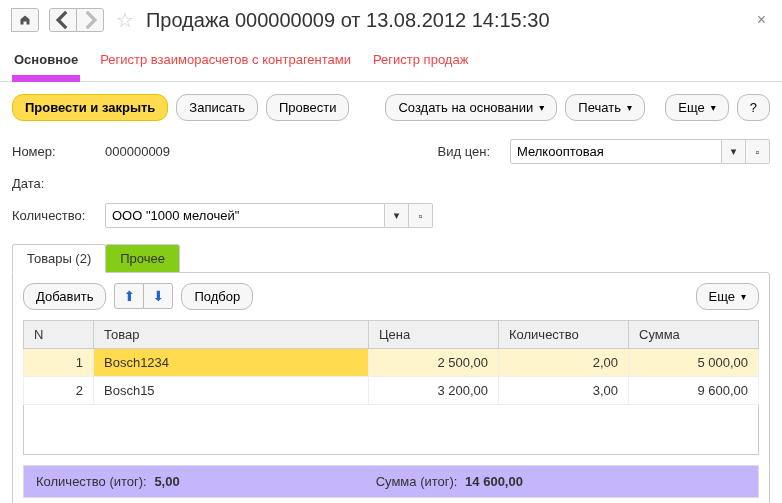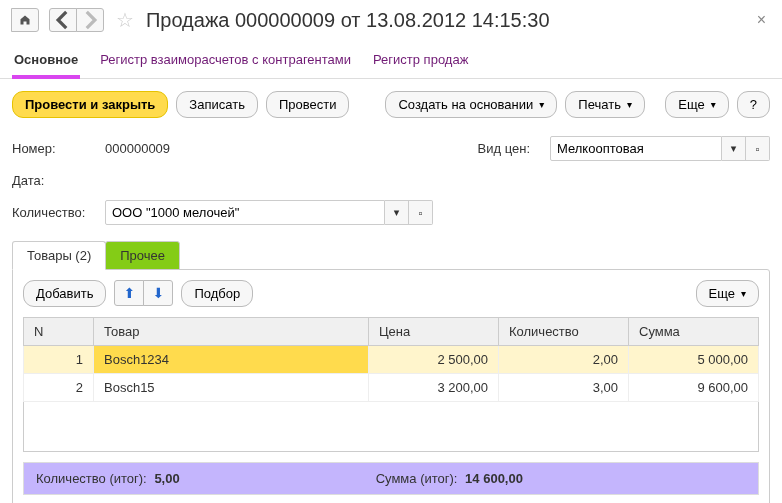--- a/index.html
+++ b/index.html
@@ -12,22 +12,22 @@
 .nav-btn svg { width: 12px; height: 12px; }
 .arrow-btns { display: flex; margin-left: 4px; }
 .arrow-btn { width: 28px; height: 24px; border: 1px solid #bbb; background: #f7f7f7; display: flex; align-items: center; justify-content: center; cursor: pointer; margin-left: -1px; }
 .arrow-btn:first-child { border-radius: 3px 0 0 3px; margin-left: 0; }
 .arrow-btn:last-child { border-radius: 0 3px 3px 0; }
 .star { color: #ccc; font-size: 20px; margin: 0 6px; cursor: pointer; }
 .title { font-size: 20px; font-weight: normal; flex: 1; }
 .close-x { font-size: 16px; color: #888; cursor: pointer; padding: 0 4px; }
 .tabs { display: flex; border-bottom: 1px solid #ddd; padding: 0 12px; margin-top: 8px; gap: 18px; }
 .tab { padding: 8px 2px; cursor: pointer; }
-.tab.active { border-bottom: 4px solid #d946ef; font-weight: bold; margin-bottom: -1px; }
-.tab.link { color: #701a75; }
+.tab.active { border-bottom: 7px solid #d946ef; font-weight: bold; margin-bottom: -1px; }
+.tab.link { color: #ef4444; }
 .toolbar { display: flex; padding: 12px; gap: 8px; align-items: center; }
 .btn { border: 1px solid #bbb; background: #f7f7f7; padding: 5px 12px; border-radius: 11px; cursor: pointer; font-size: 13px; display: flex; align-items: center; gap: 4px; }
 .btn.primary { background: #ffdb4d; border-color: #e6c200; font-weight: bold; }
 .btn.drop::after { content: '▾'; font-size: 10px; margin-left: 2px; }
 .toolbar-right { margin-left: auto; display: flex; gap: 8px; }
 .form-row { display: flex; align-items: center; padding: 6px 12px; gap: 8px; }
 .form-label { width: 85px; }
 .input-wrap { display: flex; position: relative; }
 .text-input { border: 1px solid #ccc; padding: 4px 6px; font-size: 13px; border-radius: 2px 0 0 2px; }
 .input-addon { border: 1px solid #ccc; border-left: none; background: #f7f7f7; width: 24px; display: flex; align-items: center; justify-content: center; cursor: pointer; font-size: 11px; }
@@ -101,21 +101,21 @@
     <button class="btn">?</button>
   </div>
 </div>
 
 <div class="form-row">
   <span class="form-label">Номер:</span>
   <span style="width:110px">000000009</span>
   <div class="form-right">
     <span>Вид цен:</span>
     <div class="input-wrap">
-      <input class="text-input" style="width: 172px;" value="Мелкооптовая">
+      <input class="text-input" style="width: 212px;" value="Мелкооптовая">
       <div class="input-addon">▾</div>
       <div class="input-addon">▫</div>
     </div>
   </div>
 </div>
 
 <div class="form-row">
   <span class="form-label">Дата:</span>
 </div>
 

